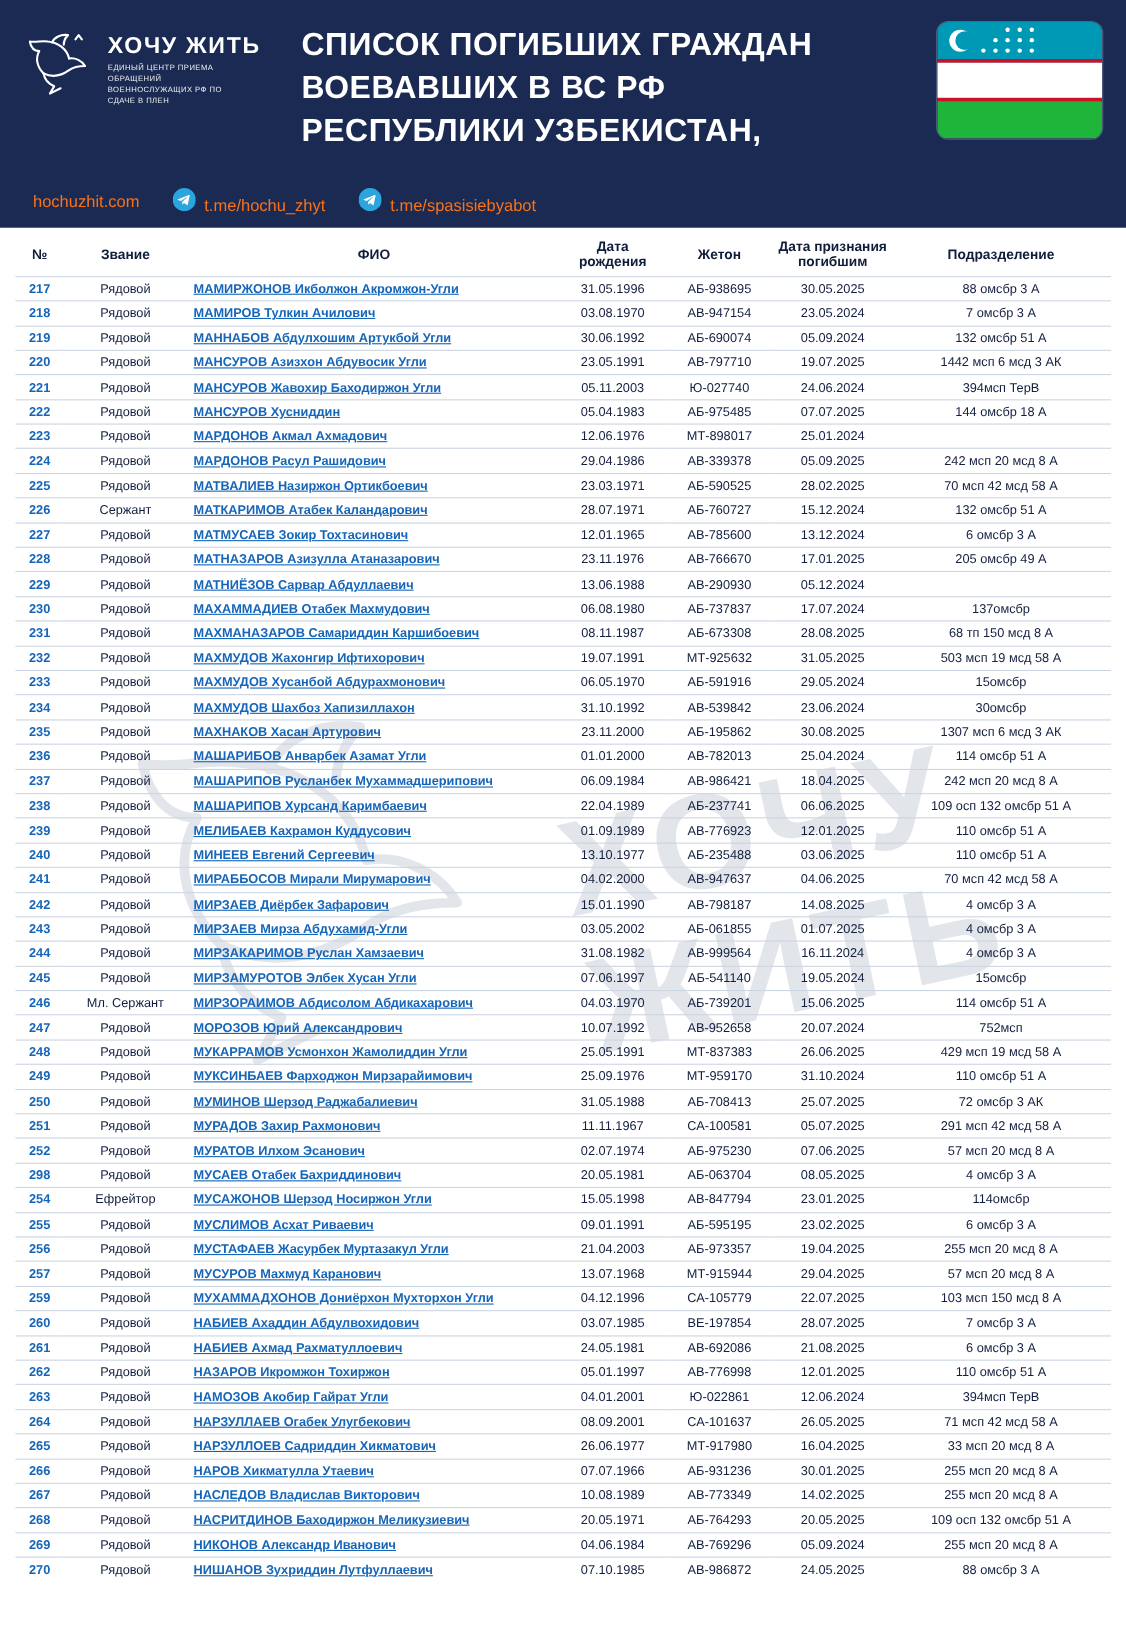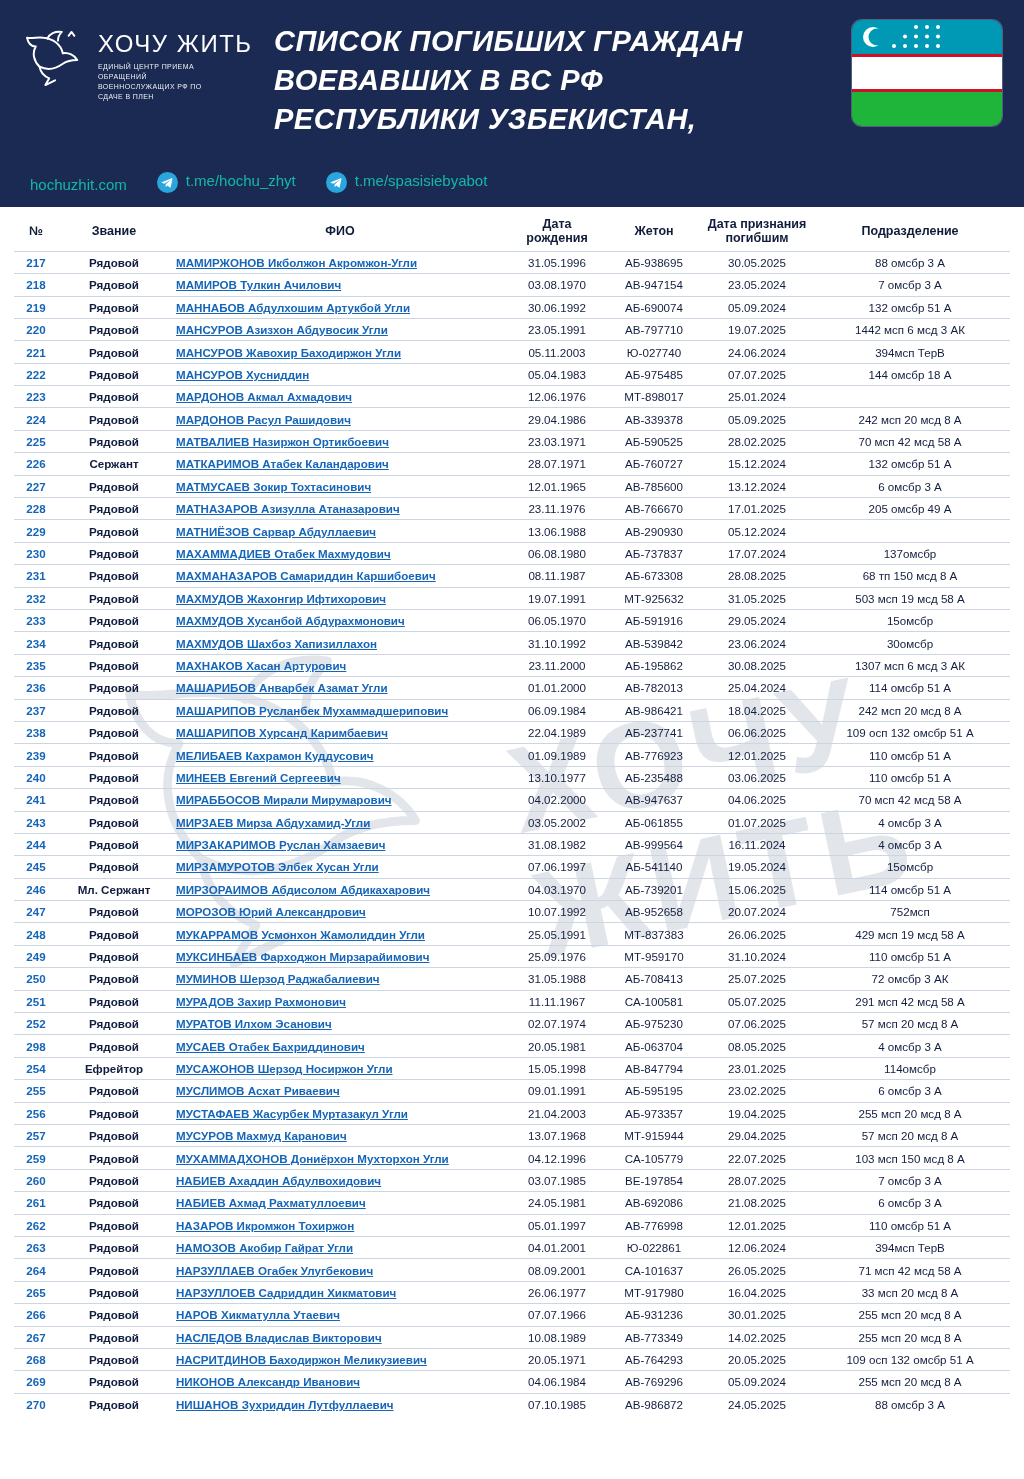--- a/index.html
+++ b/index.html
@@ -9,54 +9,54 @@
     font-family:"Liberation Sans", sans-serif; color:#15224a;
   }
   
   .header {
     background:#1B2A52; height:207px; position:relative;
     padding:16px 22px 0 26px; color:#fff;
   }
   .header-top { display:flex; align-items:flex-start; }
   .logo-block { width:232px; display:flex; gap:10px; padding-top:14px; flex-shrink:0; }
   .logo-icon { flex-shrink:0; }
-  .logo-title { font-size:24px; font-weight:normal; letter-spacing:1.5px; white-space:nowrap; }
+  .logo-title { font-size:21px; font-weight:bold; letter-spacing:1.5px; white-space:nowrap; }
   .logo-subtitle { font-size:7px; letter-spacing:0.4px; line-height:1.45; width:128px; margin-top:4px; opacity:.92; }
   .title-block { flex:1; padding:6px 10px 0 16px; }
-  .title-line { font-size:29px; font-weight:bold; letter-spacing:0.5px; line-height:1.34; white-space:nowrap;font-style:italic; }
+  .title-line { font-size:29px; font-weight:bold; letter-spacing:0.5px; line-height:1.34; white-space:nowrap; }
   .flag {
     width:150px; height:106px; border-radius:10px; overflow:hidden; flex-shrink:0; margin-top:4px;
     box-shadow:0 0 0 1px rgba(255,255,255,.25);
   }
   .links-row {
     position:absolute; left:30px; bottom:11px; display:flex; align-items:center;
     gap:30px; font-size:15px;
   }
-  .link-item { display:flex; align-items:flex-start; gap:8px; color:#14b8a6; text-decoration:none; }
+  .link-item { display:flex; align-items:flex-end; gap:8px; color:#f97316; text-decoration:none; }
   
   .watermark {
     position:absolute; z-index:0; top:600px; left:60px; right:60px; height:430px;
     display:flex; align-items:center; justify-content:center; gap:40px;
     opacity:.16; pointer-events:none;
   }
   .wm-text { font-size:122px; font-weight:bold; color:#51617f; line-height:1.04;
     letter-spacing:6px; transform:rotate(-12deg); }
   
   .table-wrap { position:relative; z-index:1; padding:4px 14px 0 14px; }
   table { width:100%; border-collapse:collapse; table-layout:fixed; }
   th {
     font-size:12.5px; font-weight:bold; color:#0f1c3a; text-align:center;
     vertical-align:middle; line-height:1.15; padding:6px 2px 5px 2px;
   }
   td {
     font-size:11.6px; height:22.4px; padding:0 3px; text-align:center;
     border-top:1px solid #ccd5e2; white-space:nowrap; overflow:hidden;
   }
   td.col0 { color:#1565b8; font-weight:bold; }
-  td.col1 { font-weight:bold; color:#101d3d; }
+  td.col1 { font-weight:normal; color:#101d3d; }
   td.col2 { color:#1565b8; font-weight:bold; text-align:left; padding-left:6px;text-decoration:underline; }
   td.col3, td.col4, td.col5, td.col6 { color:#131f40; }
   col.c0 { width:44px; } col.c1 { width:112px; } col.c2 { width:340px; }
   col.c3 { width:94px; } col.c4 { width:100px; } col.c5 { width:106px; }
 </style>
 </head>
 <body>
 
 <div class="header">
   <div class="header-top">
@@ -390,20 +390,29 @@
         <tr>
           <td class="col0">241</td>
           <td class="col1">Рядовой</td>
           <td class="col2">МИРАББОСОВ Мирали Мирумарович</td>
           <td class="col3">04.02.2000</td>
           <td class="col4">АВ-947637</td>
           <td class="col5">04.06.2025</td>
           <td class="col6">70 мсп 42 мсд 58 А</td>
         </tr>
         <tr>
+          <td class="col0">242</td>
+          <td class="col1">Рядовой</td>
+          <td class="col2">МИРЗАЕВ Диёрбек Зафарович</td>
+          <td class="col3">15.01.1990</td>
+          <td class="col4">АВ-798187</td>
+          <td class="col5">14.08.2025</td>
+          <td class="col6">4 омсбр 3 А</td>
+        </tr>
+        <tr>
           <td class="col0">243</td>
           <td class="col1">Рядовой</td>
           <td class="col2">МИРЗАЕВ Мирза Абдухамид-Угли</td>
           <td class="col3">03.05.2002</td>
           <td class="col4">АБ-061855</td>
           <td class="col5">01.07.2025</td>
           <td class="col6">4 омсбр 3 А</td>
         </tr>
         <tr>
           <td class="col0">244</td>

